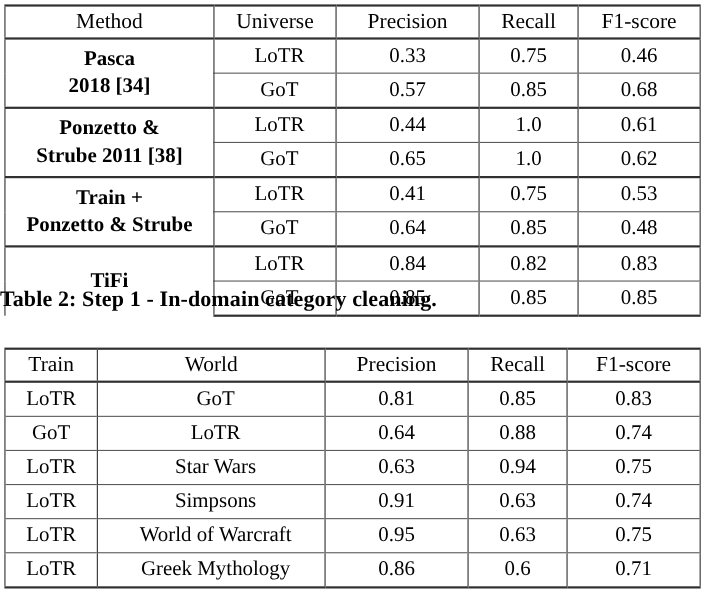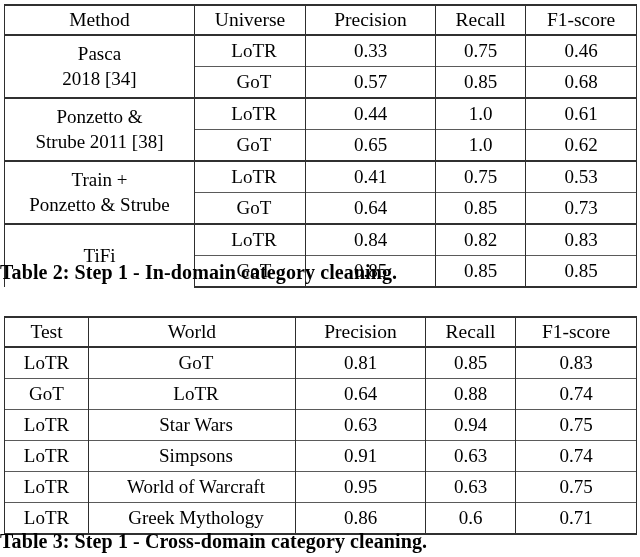--- a/index.html
+++ b/index.html
@@ -76,20 +76,21 @@
 
   td.left-al { text-align: left; padding-left: 8px !important; }
 
   .b { font-weight: bold; }
 
   .method-group {
     line-height: 1.30;
   }
   .method-group .ml {
     display: block;
+    font-weight: bold;
   }
 
   .caption {
     position: absolute;
     left: 0;
     width: 640px;
     text-align: left;
     font-weight: bold;
     font-size: 20px;
     letter-spacing: 0.1px;
@@ -168,21 +169,21 @@
           </td>
           <td class="cell-h rule-thick left-al">LoTR</td>
           <td class="cell-h rule-thick">0.41</td>
           <td class="cell-h rule-thick">0.75</td>
           <td class="cell-h rule-thick">0.53</td>
         </tr>
         <tr>
           <td class="cell-h rule-thin left-al">GoT</td>
           <td class="cell-h rule-thin">0.64</td>
           <td class="cell-h rule-thin">0.85</td>
-          <td class="cell-h rule-thin">0.73</td>
+          <td class="cell-h rule-thin">0.48</td>
         </tr>
 
         <tr>
           <td class="cell-h rule-thick method-group" rowspan="2">
             <span class="ml">TiFi</span>
           </td>
           <td class="cell-h rule-thick left-al">LoTR</td>
           <td class="cell-h rule-thick b">0.84</td>
           <td class="cell-h rule-thick">0.82</td>
           <td class="cell-h rule-thick b">0.83</td>
@@ -203,21 +204,21 @@
     <table class="paper-table">
       <colgroup>
         <col class="t3-c-train">
         <col class="t3-c-test">
         <col class="t3-c-prec">
         <col class="t3-c-rec">
         <col class="t3-c-f1">
       </colgroup>
       <thead>
         <tr>
-          <th class="hdr-cell rule-top">Test</th>
+          <th class="hdr-cell rule-top">Train</th>
           <th class="hdr-cell rule-top">World</th>
           <th class="hdr-cell rule-top">Precision</th>
           <th class="hdr-cell rule-top">Recall</th>
           <th class="hdr-cell rule-top">F1-score</th>
         </tr>
       </thead>
       <tbody>
         <tr>
           <td class="cell-h rule-thick">LoTR</td>
           <td class="cell-h rule-thick left-al">GoT</td>
@@ -257,15 +258,14 @@
           <td class="cell-h rule-thin rule-bottom">LoTR</td>
           <td class="cell-h rule-thin rule-bottom left-al">Greek Mythology</td>
           <td class="cell-h rule-thin rule-bottom">0.86</td>
           <td class="cell-h rule-thin rule-bottom">0.6</td>
           <td class="cell-h rule-thin rule-bottom">0.71</td>
         </tr>
       </tbody>
     </table>
   </div>
 
-  <div class="caption" id="caption3">Table 3: Step 1 - Cross-domain category cleaning.</div>
 
 </div>
 
 </body></html>

